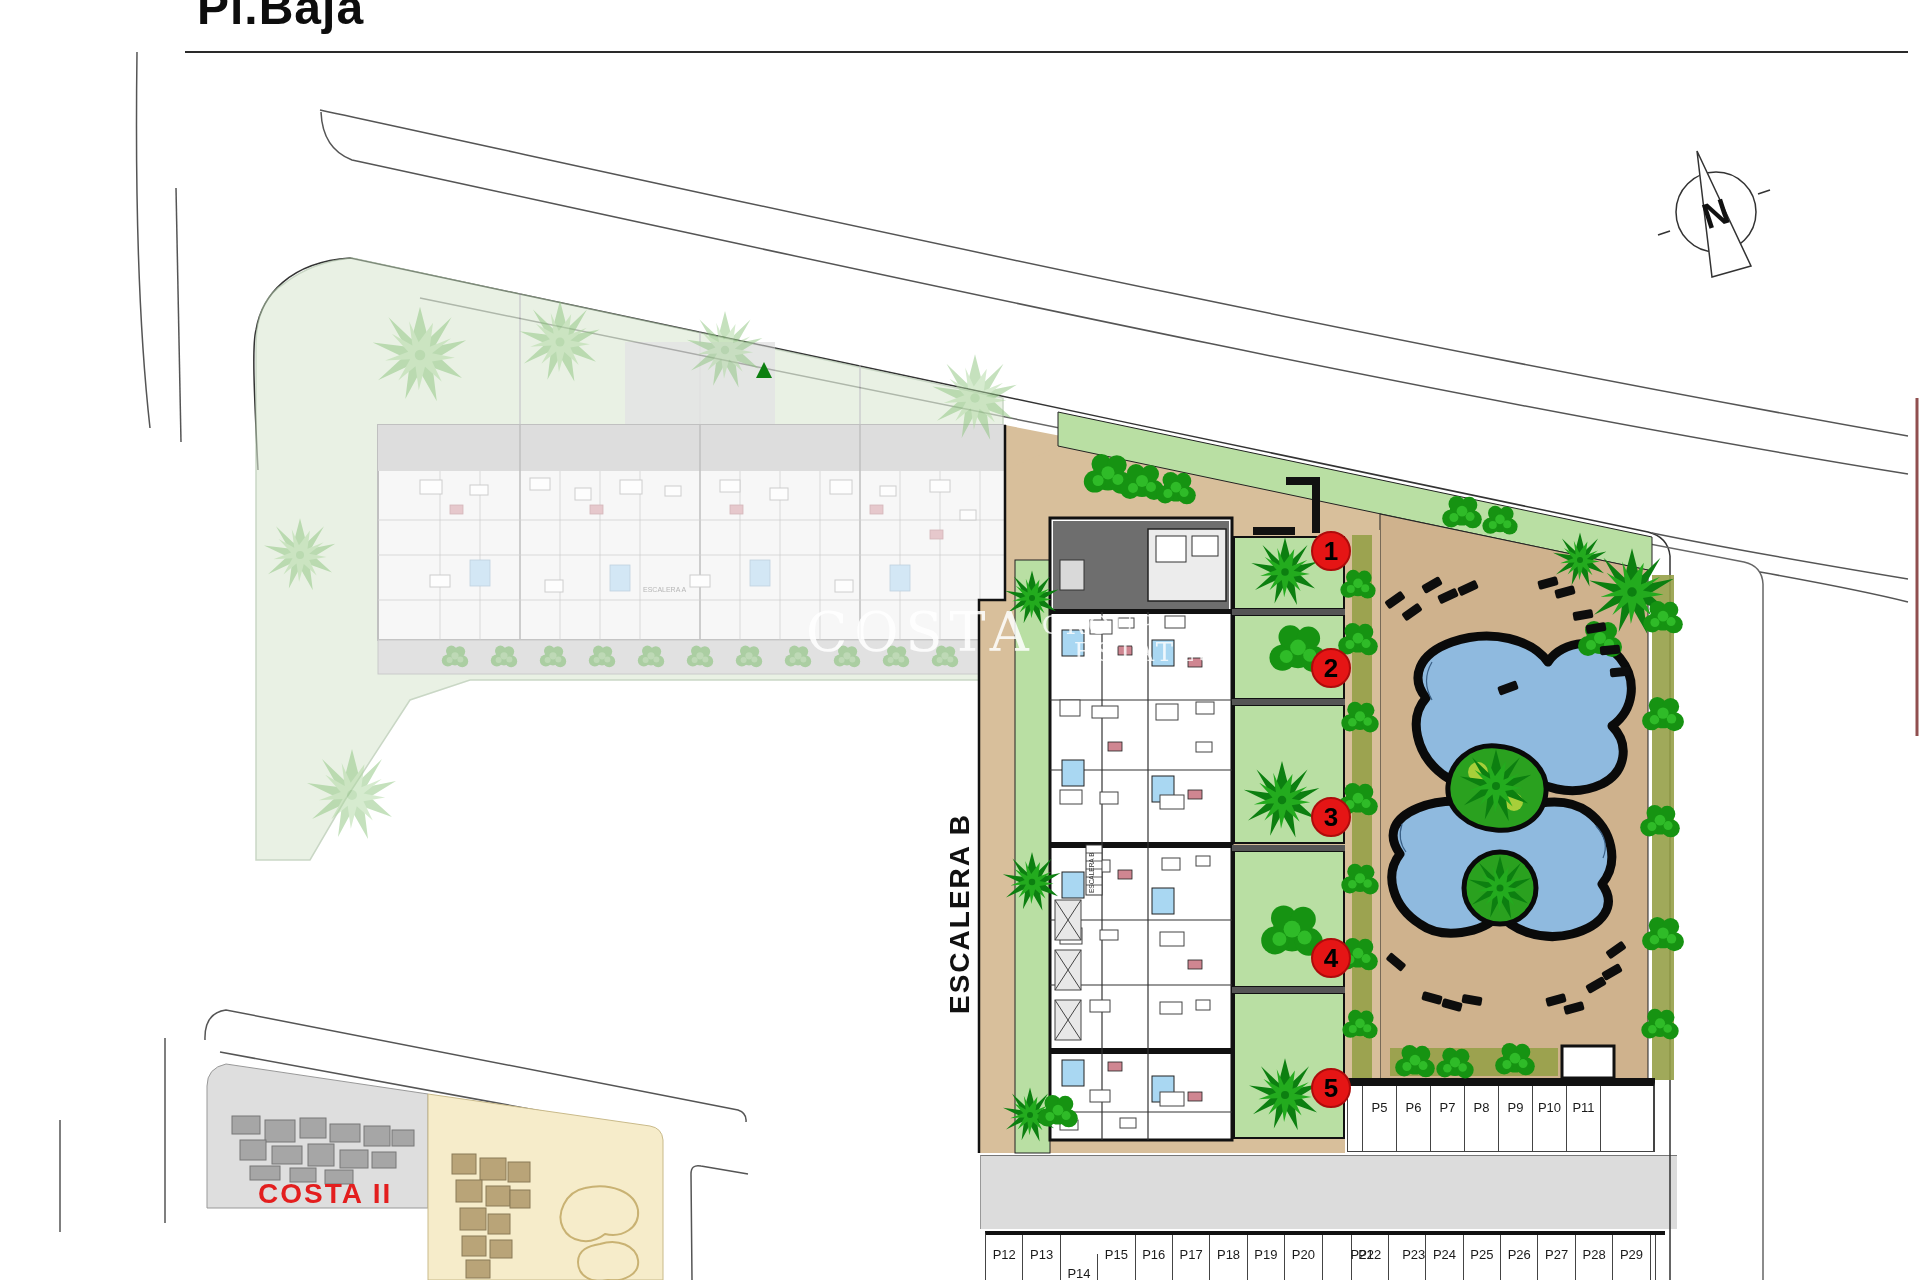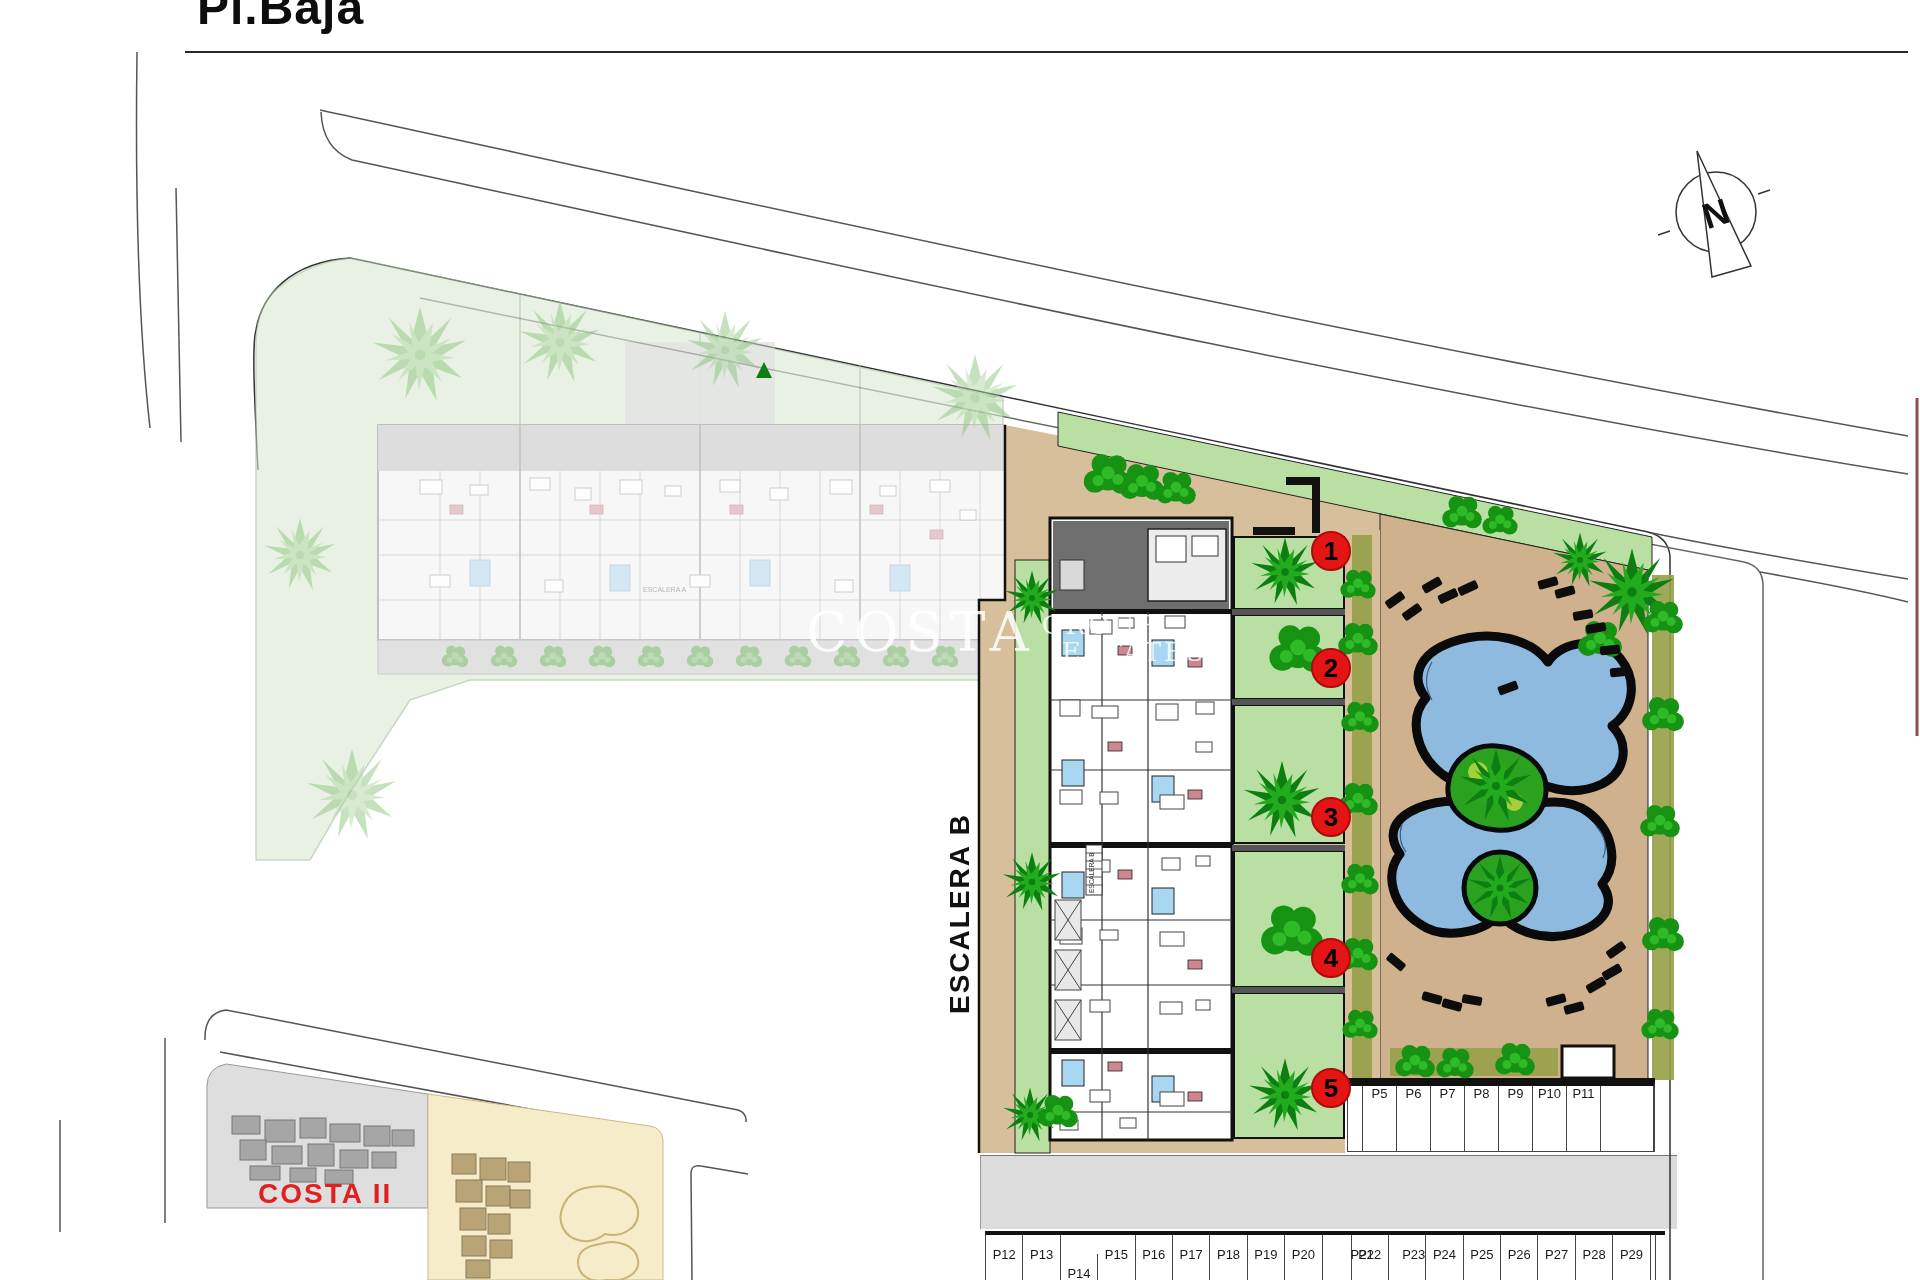--- a/index.html
+++ b/index.html
@@ -10,37 +10,37 @@
   #page-title{left:197px;top:-20px;font-size:48px;font-weight:800;
               letter-spacing:1px;color:#0d0d0d;}
   #title-rule{left:185px;top:51px;width:1723px;height:2px;background:#2a2a2a;}
   #road-strip{left:980px;top:1155px;width:696px;height:73px;
               background:var(--road_gray,#dcdcdc);border-top:1px solid #777;border-left:1px solid #999;}
   #watermark{left:806px;top:606px;display:flex;align-items:flex-start;pointer-events:none;}
   #wm-costa{font-family:"DejaVu Serif",serif;font-size:54px;letter-spacing:7px;
             color:rgba(255,255,255,.85);line-height:1;}
   .wm-side{font-family:"DejaVu Serif",serif;color:rgba(255,255,255,.8);line-height:1.05;
            font-size:26px;letter-spacing:3px;margin-left:6px;margin-top:6px;}
-  .wm-side div:last-child{margin-left:20px;}
+  .wm-side div:last-child{margin-left:32px;}
   #escalera-b-label{left:944px;top:1014px;transform:rotate(-90deg);transform-origin:0 0;
       font-size:28px;font-weight:700;letter-spacing:2px;color:#111;white-space:nowrap;}
   #fase2-label{left:258px;top:1178px;font-size:28px;font-weight:800;letter-spacing:2px;
       color:var(--phase_red,#e31e1e);}
   .badge{position:absolute;width:40px;height:40px;border-radius:50%;
       background:var(--badge_red,#e51515);border:2px solid #ae0b0b;box-sizing:border-box;
       color:#000;font-weight:800;font-size:26px;display:flex;align-items:center;justify-content:center;}
   .lot{position:absolute;background:#fff;box-sizing:border-box;display:flex;}
   #parking-upper{left:1347px;top:1082px;width:308px;height:70px;
       border:1px solid #444;border-top:4px solid #111;}
   #parking-lower{left:985px;top:1231px;width:680px;height:49px;
       border-left:1px solid #444;border-top:4px solid #111;}
   .stall{height:100%;border-right:1px solid #444;box-sizing:border-box;
       font-size:13px;color:#1a1a1a;text-align:center;}
   .stall span{display:block;}
-  #parking-upper .stall span{}
+  #parking-upper .stall span{padding-top:14px;}
   #parking-lower .stall span{padding-top:12px;}
 </style>
 </head>
 <body>
 
 <div id="stage">
 
   <div id="road-strip" class="abs"></div>
 
   <svg width="1920" height="1280" viewBox="0 0 1920 1280">

